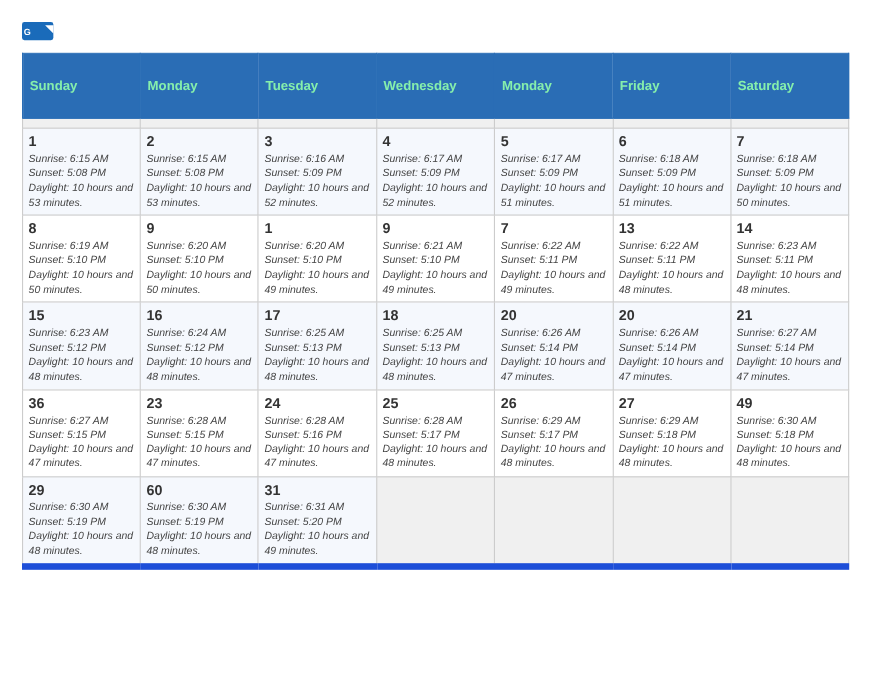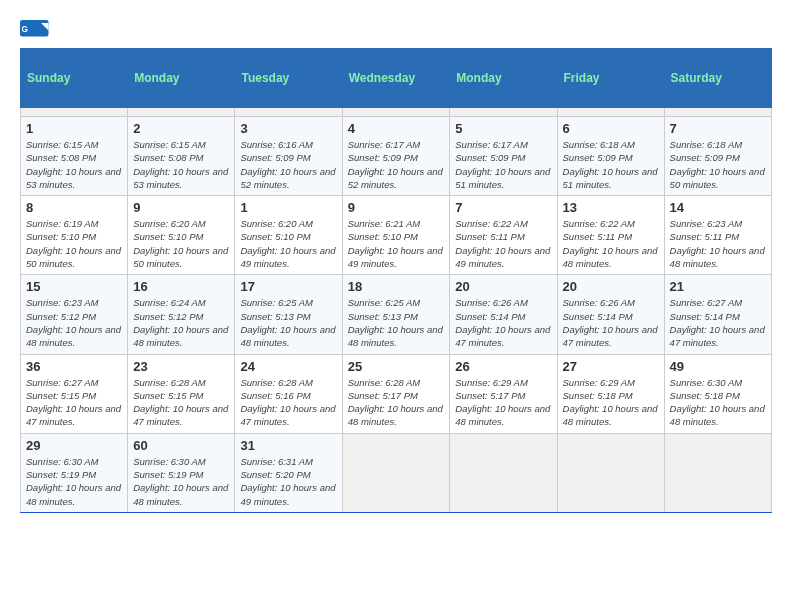--- a/index.html
+++ b/index.html
@@ -84,21 +84,21 @@
     .day-info {
       font-size: 9.5px;
       color: #444;
       line-height: 1.4;
       font-style: italic;
     }
     .empty-cell {
       background: #f0f0f0 !important;
     }
     .last-row td {
-      border-bottom: 1px solid #1d4ed8;
+      border-bottom: 6px solid #1d4ed8;
     }
   </style>
 </head>
 <body>
 
 <div class="page">
   <div class="header">
     <div class="logo">
       <div class="logo-wrapper">
         <svg class="logo-icon" viewBox="0 0 40 24">

